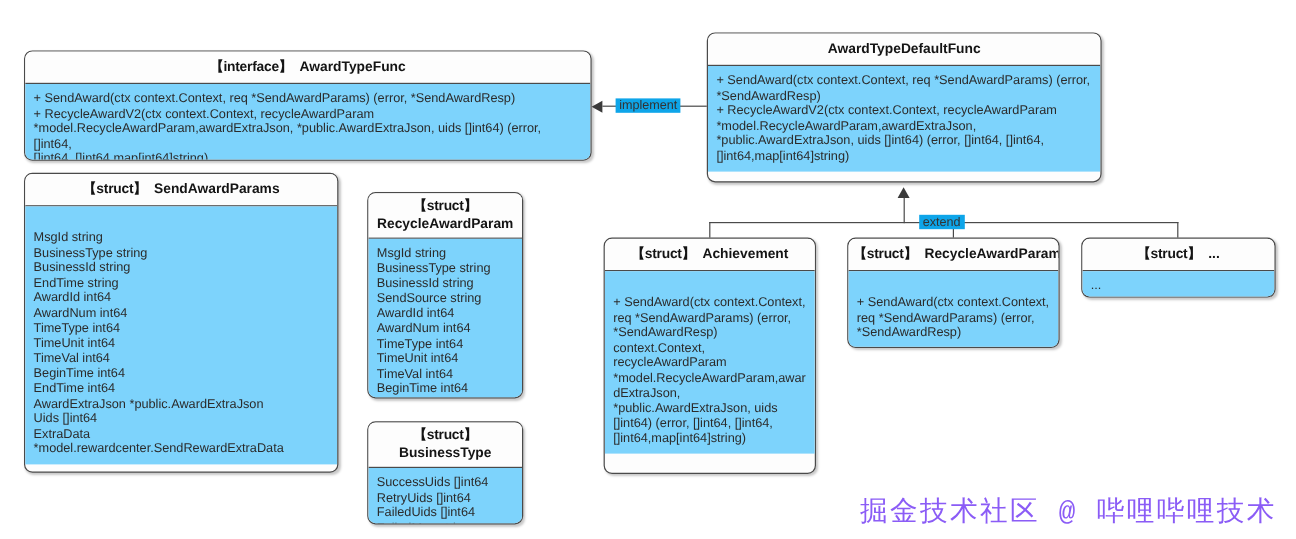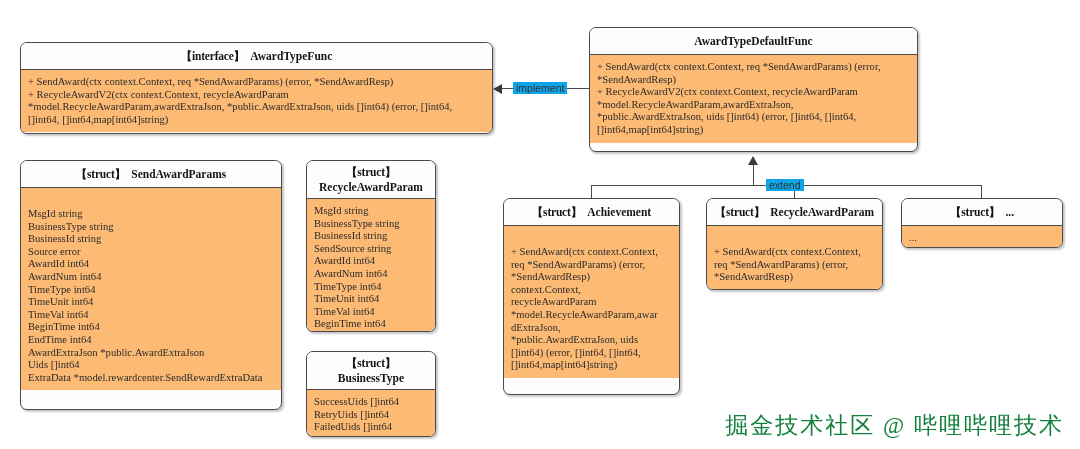--- a/index.html
+++ b/index.html
@@ -21,21 +21,20 @@
 
   
   .uml-box {
     position: absolute;
     box-sizing: border-box;
     background: #fdfdfd;
     border: 1.4px solid #4a4a4a;
     border-radius: 7px;
     box-shadow: 1.5px 1.5px 2px rgba(0,0,0,0.22);
     overflow: hidden;
-    font-family: Liberation Serif, serif;
   }
   .uml-header {
     box-sizing: border-box;
     text-align: center;
     color: #141414;
     font-weight: bold;
     font-size: 11.5px;
     line-height: 14px;
     padding: 6px 4px 6px 4px;
     border-bottom: 1.4px solid #4a4a4a;
@@ -55,21 +54,21 @@
   .uml-header.two-line .stereo { display: block; }
   .uml-header.two-line .stereo:after { content: ""; }
   .uml-header.two-line .nm { display: block; }
 
   .uml-body {
     box-sizing: border-box;
     padding: 6px 7px 6px 7px;
     font-size: 10.6px;
     line-height: 12.6px;
     color: #2b2b2b;
-    background: #fdba74;
+    background: #7dd3fc;
   }
   .uml-body .line {
     white-space: pre-wrap;
     word-break: break-word;
   }
   .uml-body.pad-top { padding-top: 20px; }
 
   
   .seg {
     position: absolute;
@@ -102,22 +101,22 @@
     border-right: 5.5px solid transparent;
     border-bottom: 9px solid #3a3a3a;
   }
 
   
   #watermark {
     position: absolute;
     right: 16px;
     bottom: 8px;
     font-size: 23px;
-    font-family: Liberation Serif, serif;
-    color: #15803d;
+    font-family: Liberation Mono, monospace;
+    color: #8b5cf6;
     letter-spacing: 2px;
     white-space: nowrap;
     user-select: none;
   }
 </style>
 </head>
 <body>
 
 <div id="canvas">
 
@@ -140,29 +139,29 @@
     <div class="uml-body">
       <div class="line">+ SendAward(ctx context.Context, req *SendAwardParams) (error,</div>
       <div class="line">*SendAwardResp)</div>
       <div class="line">+ RecycleAwardV2(ctx context.Context, recycleAwardParam</div>
       <div class="line">*model.RecycleAwardParam,awardExtraJson,</div>
       <div class="line">*public.AwardExtraJson, uids []int64) (error, []int64, []int64,</div>
       <div class="line">[]int64,map[int64]string)</div>
     </div>
   </div>
 
-  <div class="uml-box" style="left:20px; top:160px; width:262px; height:250px;">
+  <div class="uml-box" style="left:20px; top:144px; width:262px; height:250px;">
     <div class="uml-header">
       <span class="stereo">【struct】</span><span class="nm">SendAwardParams</span>
     </div>
     <div class="uml-body pad-top">
       <div class="line">MsgId string</div>
       <div class="line">BusinessType string</div>
       <div class="line">BusinessId string</div>
-      <div class="line">Source error</div>
+      <div class="line">EndTime string</div>
       <div class="line">AwardId int64</div>
       <div class="line">AwardNum int64</div>
       <div class="line">TimeType int64</div>
       <div class="line">TimeUnit int64</div>
       <div class="line">TimeVal int64</div>
       <div class="line">BeginTime int64</div>
       <div class="line">EndTime int64</div>
       <div class="line">AwardExtraJson *public.AwardExtraJson</div>
       <div class="line">Uids []int64</div>
       <div class="line">ExtraData *model.rewardcenter.SendRewardExtraData</div>

